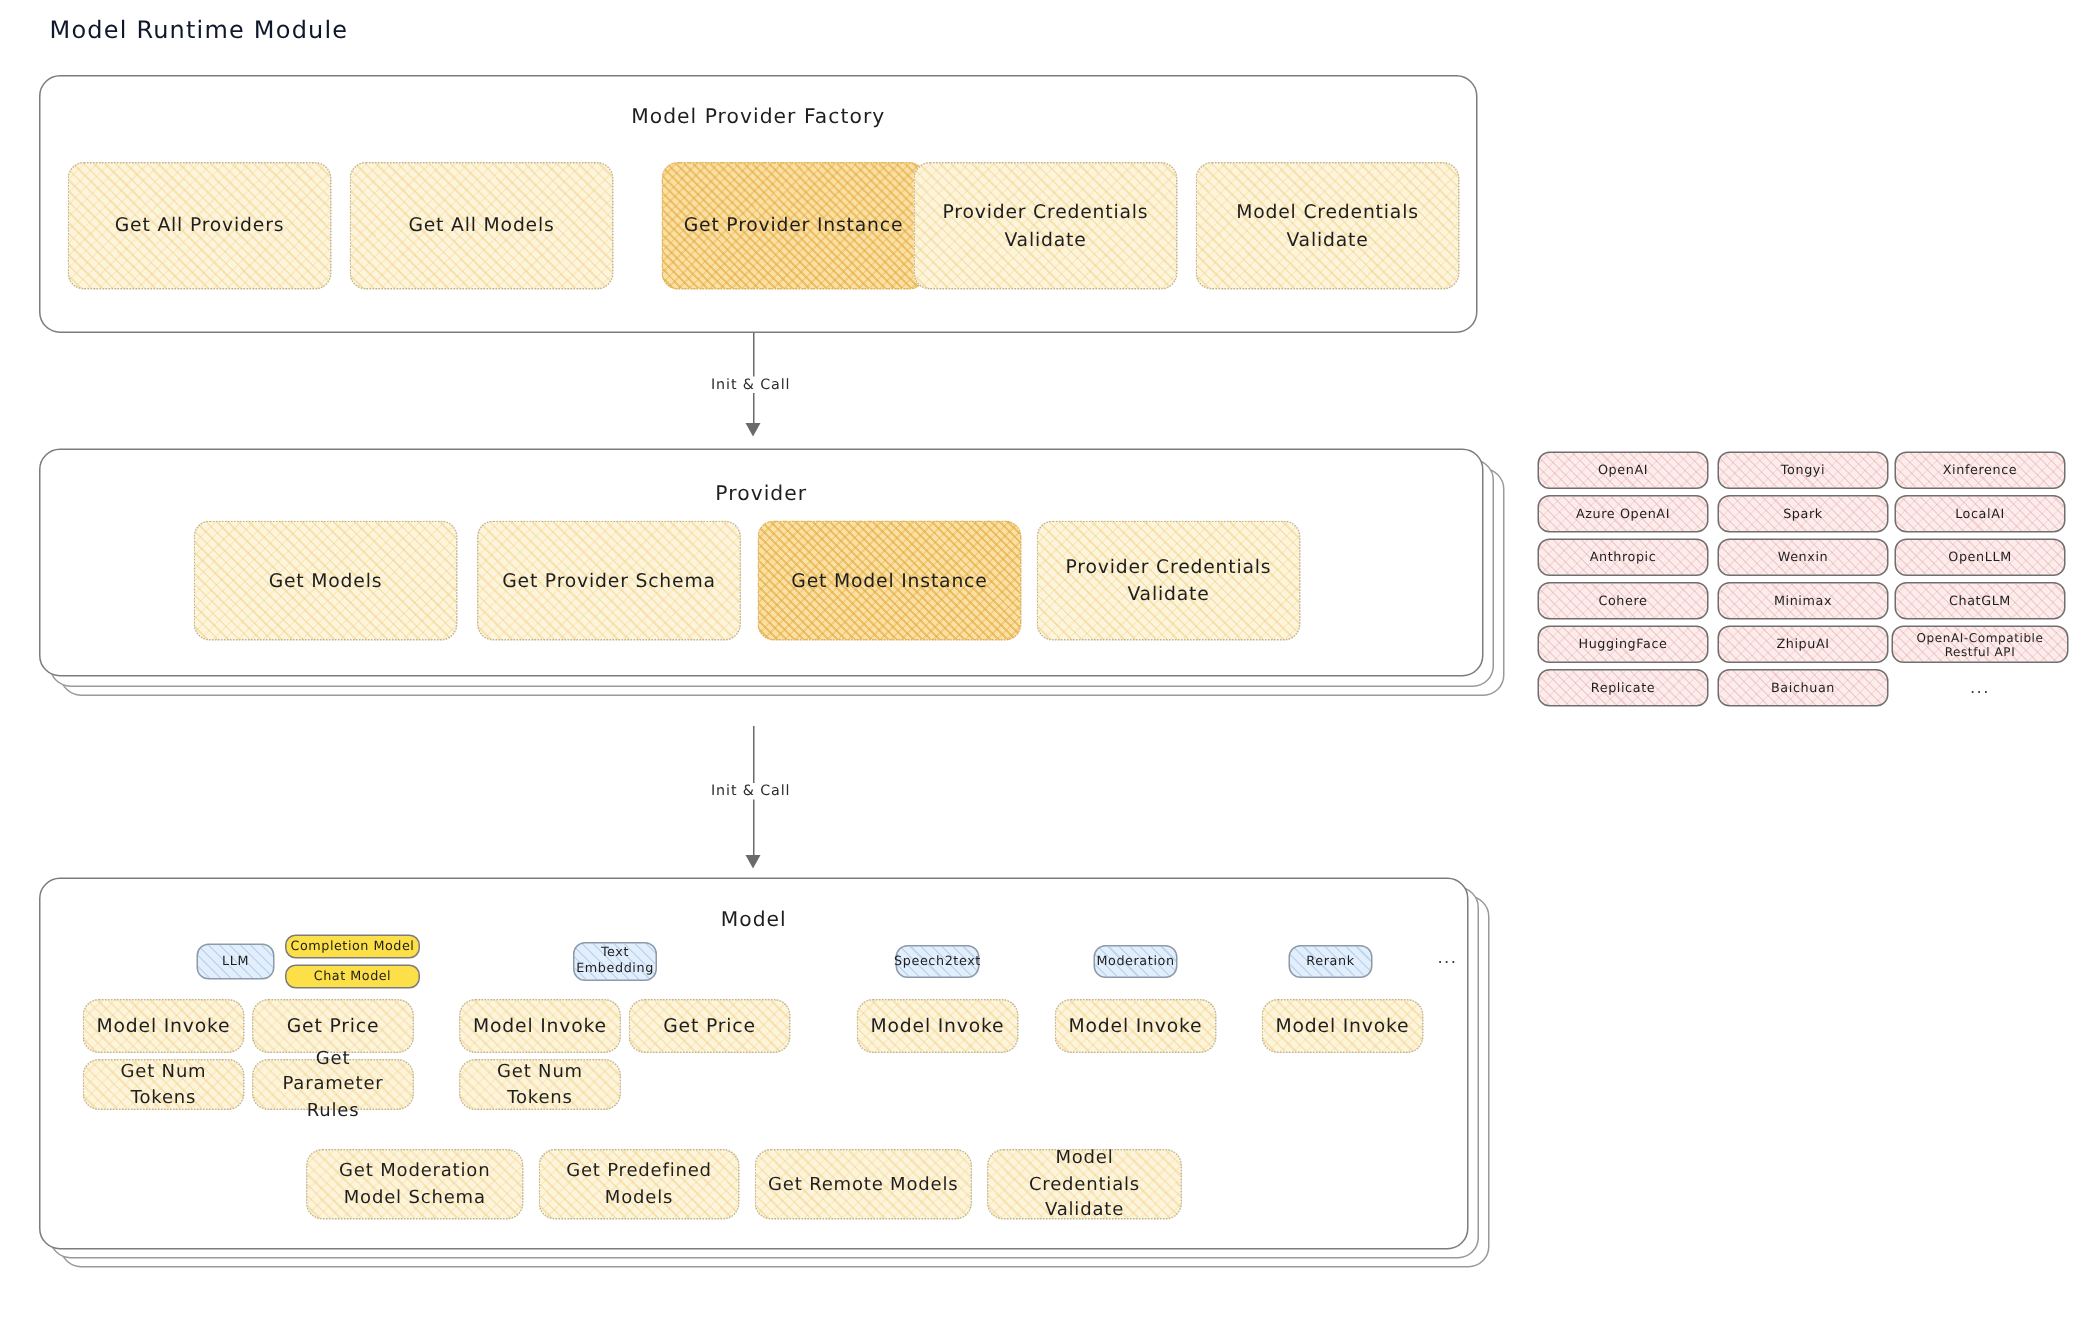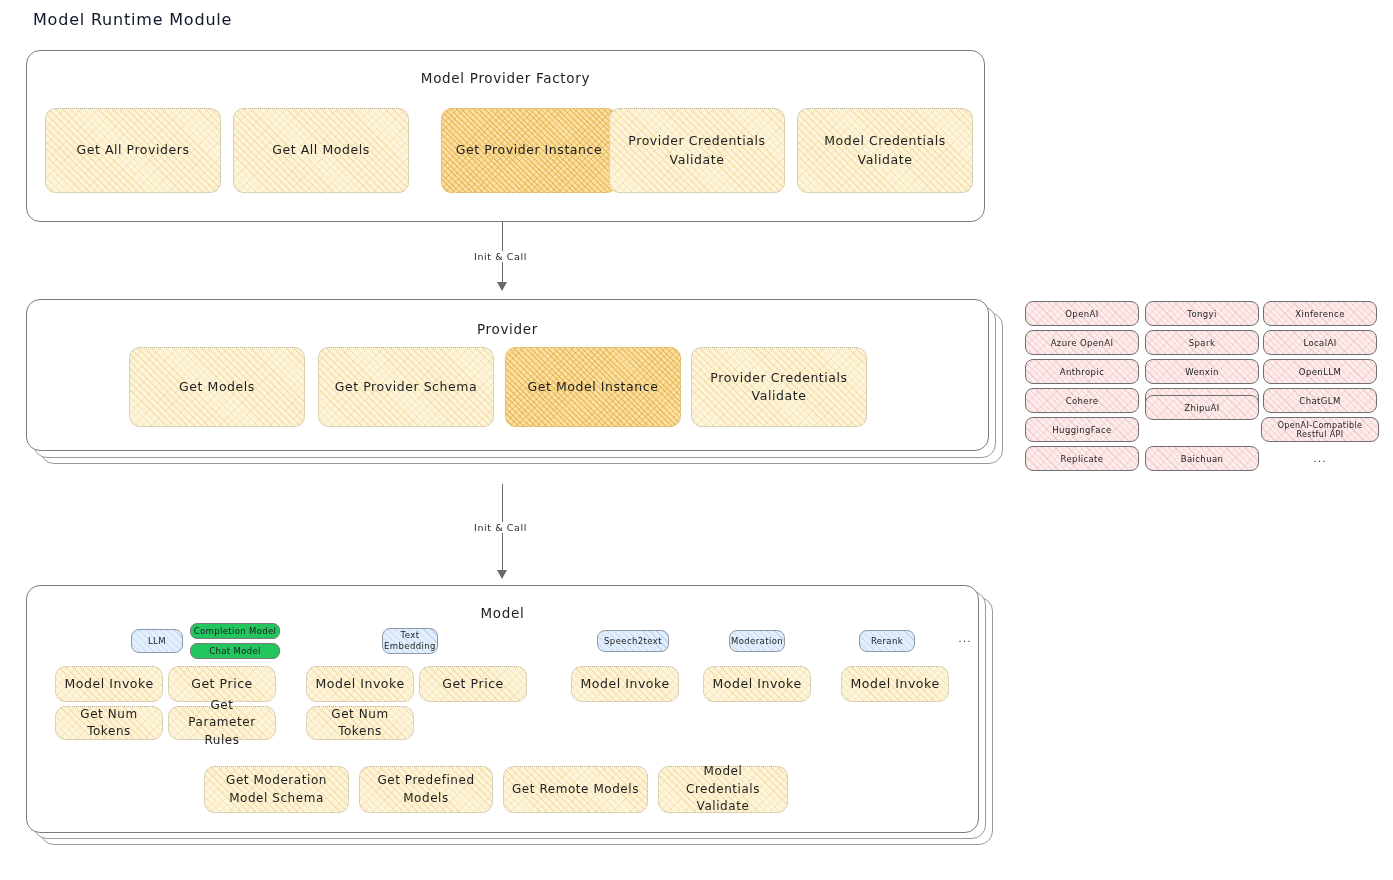--- a/index.html
+++ b/index.html
@@ -85,21 +85,21 @@
     background-color: #e2eefb;
     background-image: repeating-linear-gradient(45deg, rgba(140,180,222,.40) 0 1px, transparent 1px 5px);
   }
   
   .wpill {
     position: absolute;
     border: 1.1px solid #7c7c7c;
     border-radius: 7px;
     display: flex; align-items: center; justify-content: center;
     font-size: 8.5px; color: #1e1e1e; letter-spacing: .35px;
-    background: #22c55e;
+    background: #fde047;
   }
 
   
   .ppill {
     position: absolute;
     border: 1.1px solid #6f6f6f;
     border-radius: 8px;
     display: flex; align-items: center; justify-content: center;
     text-align: center;
     font-size: 8.5px; color: #1e1e1e; letter-spacing: .4px;
@@ -168,21 +168,21 @@
     <div class="ppill" style="left:1025px; top:330px; width:114px; height:25px;">Azure OpenAI</div>
     <div class="ppill" style="left:1025px; top:359px; width:114px; height:25px;">Anthropic</div>
     <div class="ppill" style="left:1025px; top:388px; width:114px; height:25px;">Cohere</div>
     <div class="ppill" style="left:1025px; top:417px; width:114px; height:25px;">HuggingFace</div>
     <div class="ppill" style="left:1025px; top:446px; width:114px; height:25px;">Replicate</div>
 
     <div class="ppill" style="left:1145px; top:301px; width:114px; height:25px;">Tongyi</div>
     <div class="ppill" style="left:1145px; top:330px; width:114px; height:25px;">Spark</div>
     <div class="ppill" style="left:1145px; top:359px; width:114px; height:25px;">Wenxin</div>
     <div class="ppill" style="left:1145px; top:388px; width:114px; height:25px;">Minimax</div>
-    <div class="ppill" style="left:1145px; top:395px; width:114px; height:25px;">ZhipuAI</div>
+    <div class="ppill" style="left:1145px; top:417px; width:114px; height:25px;">ZhipuAI</div>
     <div class="ppill" style="left:1145px; top:446px; width:114px; height:25px;">Baichuan</div>
 
     <div class="ppill" style="left:1263px; top:301px; width:114px; height:25px;">Xinference</div>
     <div class="ppill" style="left:1263px; top:330px; width:114px; height:25px;">LocalAI</div>
     <div class="ppill" style="left:1263px; top:359px; width:114px; height:25px;">OpenLLM</div>
     <div class="ppill" style="left:1263px; top:388px; width:114px; height:25px;">ChatGLM</div>
     <div class="ppill" style="left:1261px; top:417px; width:118px; height:25px; font-size:8px;">OpenAI-Compatible Restful API</div>
     <div class="dots sk" style="left:1263px; top:452px; width:114px;">...</div>
   </div>
 
@@ -204,21 +204,21 @@
     <div class="card" style="left:141px; top:80px; width:108px; height:36px;">Get Price</div>
     <div class="card sm" style="left:28px; top:120px; width:108px; height:34px;">Get Num Tokens</div>
     <div class="card sm" style="left:141px; top:120px; width:108px; height:34px;">Get Parameter Rules</div>
 
     <div class="bpill" style="left:355px; top:42px; width:56px; height:26px;">Text Embedding</div>
 
     <div class="card" style="left:279px; top:80px; width:108px; height:36px;">Model Invoke</div>
     <div class="card" style="left:392px; top:80px; width:108px; height:36px;">Get Price</div>
     <div class="card sm" style="left:279px; top:120px; width:108px; height:34px;">Get Num Tokens</div>
 
-    <div class="bpill" style="left:570px; top:44px; width:72px; height:22px;">Speech2text</div>
+    <div class="bpill" style="left:570px; top:44px; width:56px; height:22px;">Speech2text</div>
     <div class="card" style="left:544px; top:80px; width:108px; height:36px;">Model Invoke</div>
 
     <div class="bpill" style="left:702px; top:44px; width:56px; height:22px;">Moderation</div>
     <div class="card" style="left:676px; top:80px; width:108px; height:36px;">Model Invoke</div>
 
     <div class="bpill" style="left:832px; top:44px; width:56px; height:22px;">Rerank</div>
     <div class="card" style="left:814px; top:80px; width:108px; height:36px;">Model Invoke</div>
 
     <div class="dots sk" style="left:926px; top:46px; width:24px;">...</div>
 

